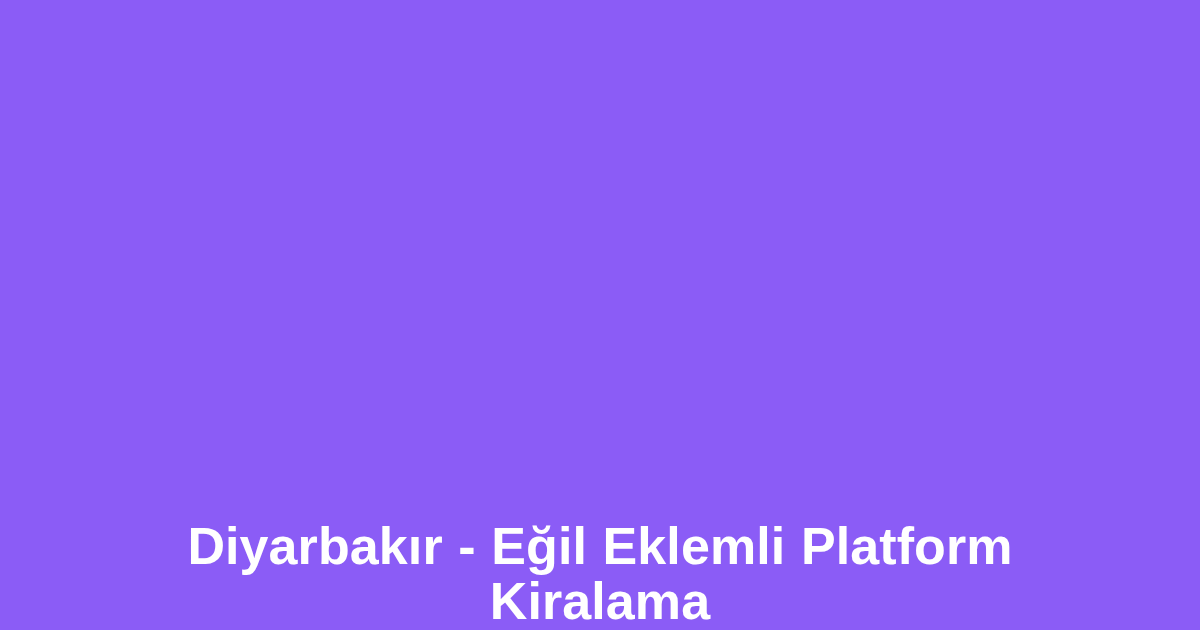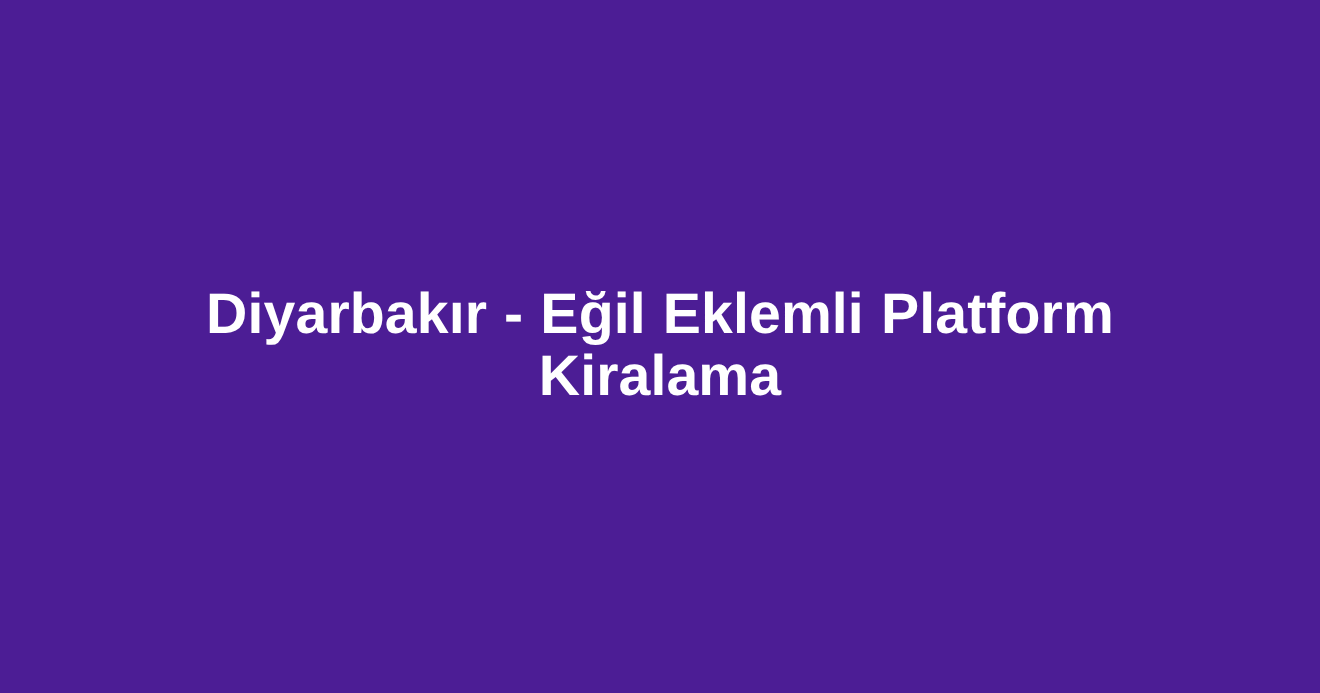--- a/index.html
+++ b/index.html
@@ -48,21 +48,21 @@
     line-height: 1.07;
     letter-spacing: 0.1px;
     word-spacing: 1px;
     text-align: center;
     -webkit-font-smoothing: antialiased;
   }
 </style>
 </head>
 <body>
 
-<div class="og-card" style="background-color: #4c1d95;">
+<div class="og-card" style="background-color: #8b5cf6; align-items: flex-end;">
 
   <div class="headline-wrap">
 
     <h1 class="headline" style="color: rgb(255, 255, 255);">Diyarbakır - Eğil Eklemli Platform Kiralama</h1>
 
   </div>
 
 </div>
 
 </body></html>

